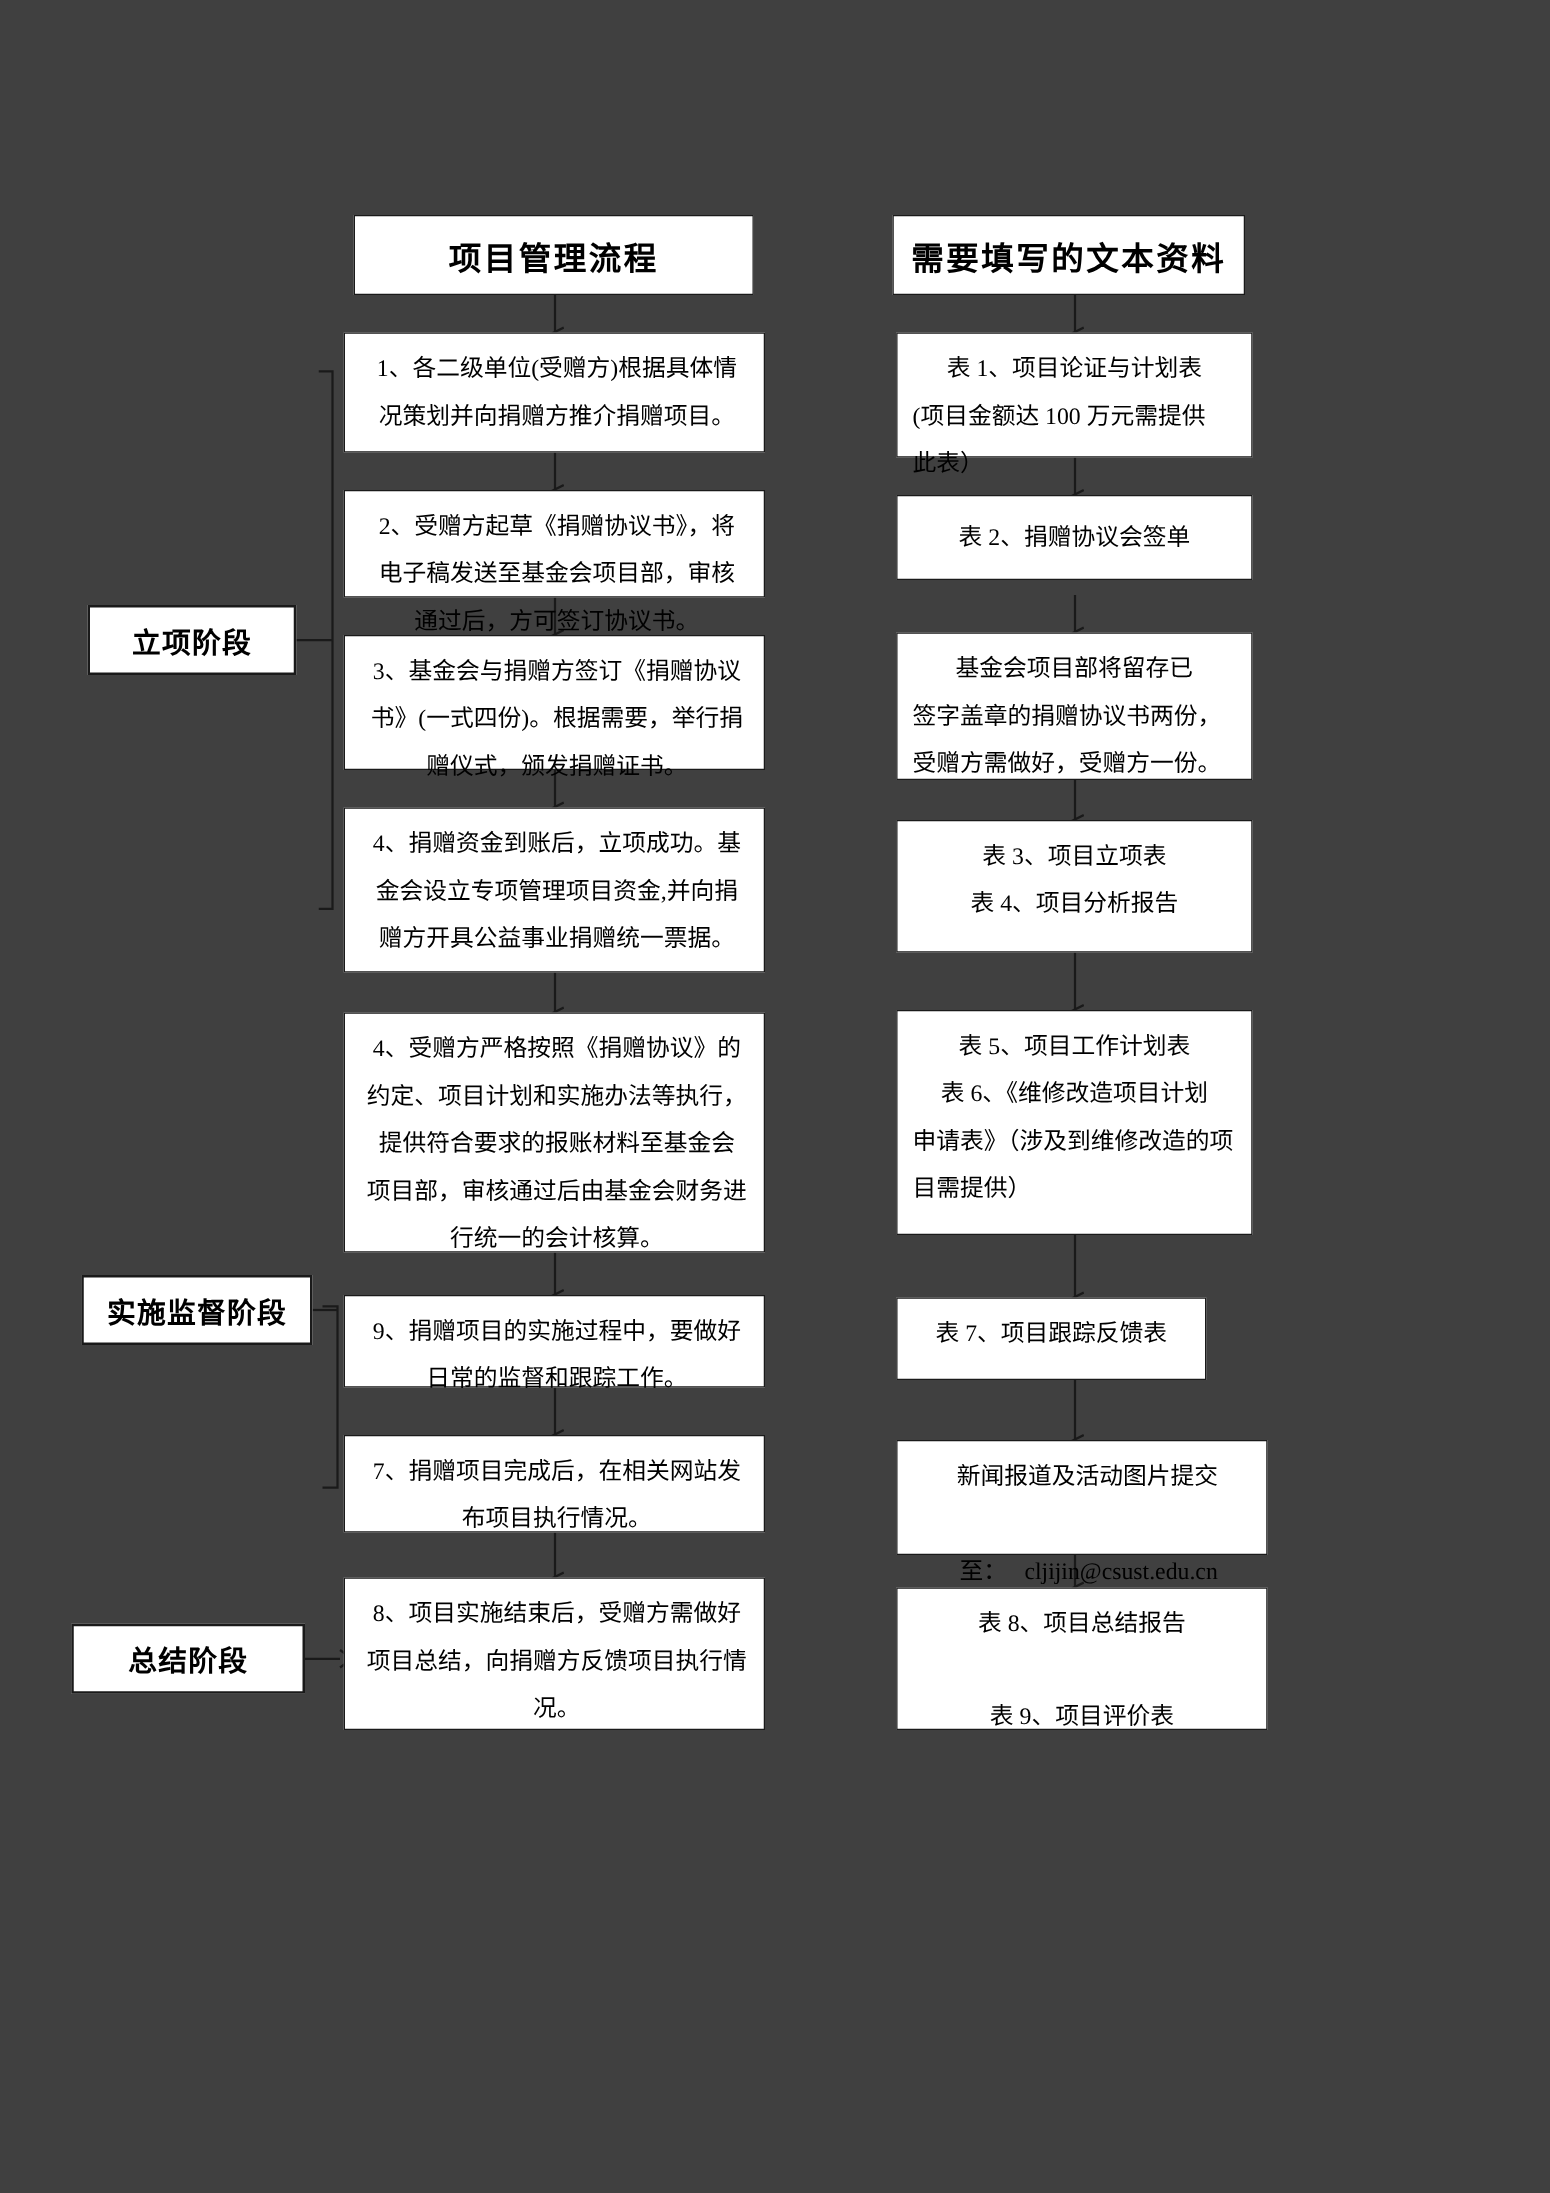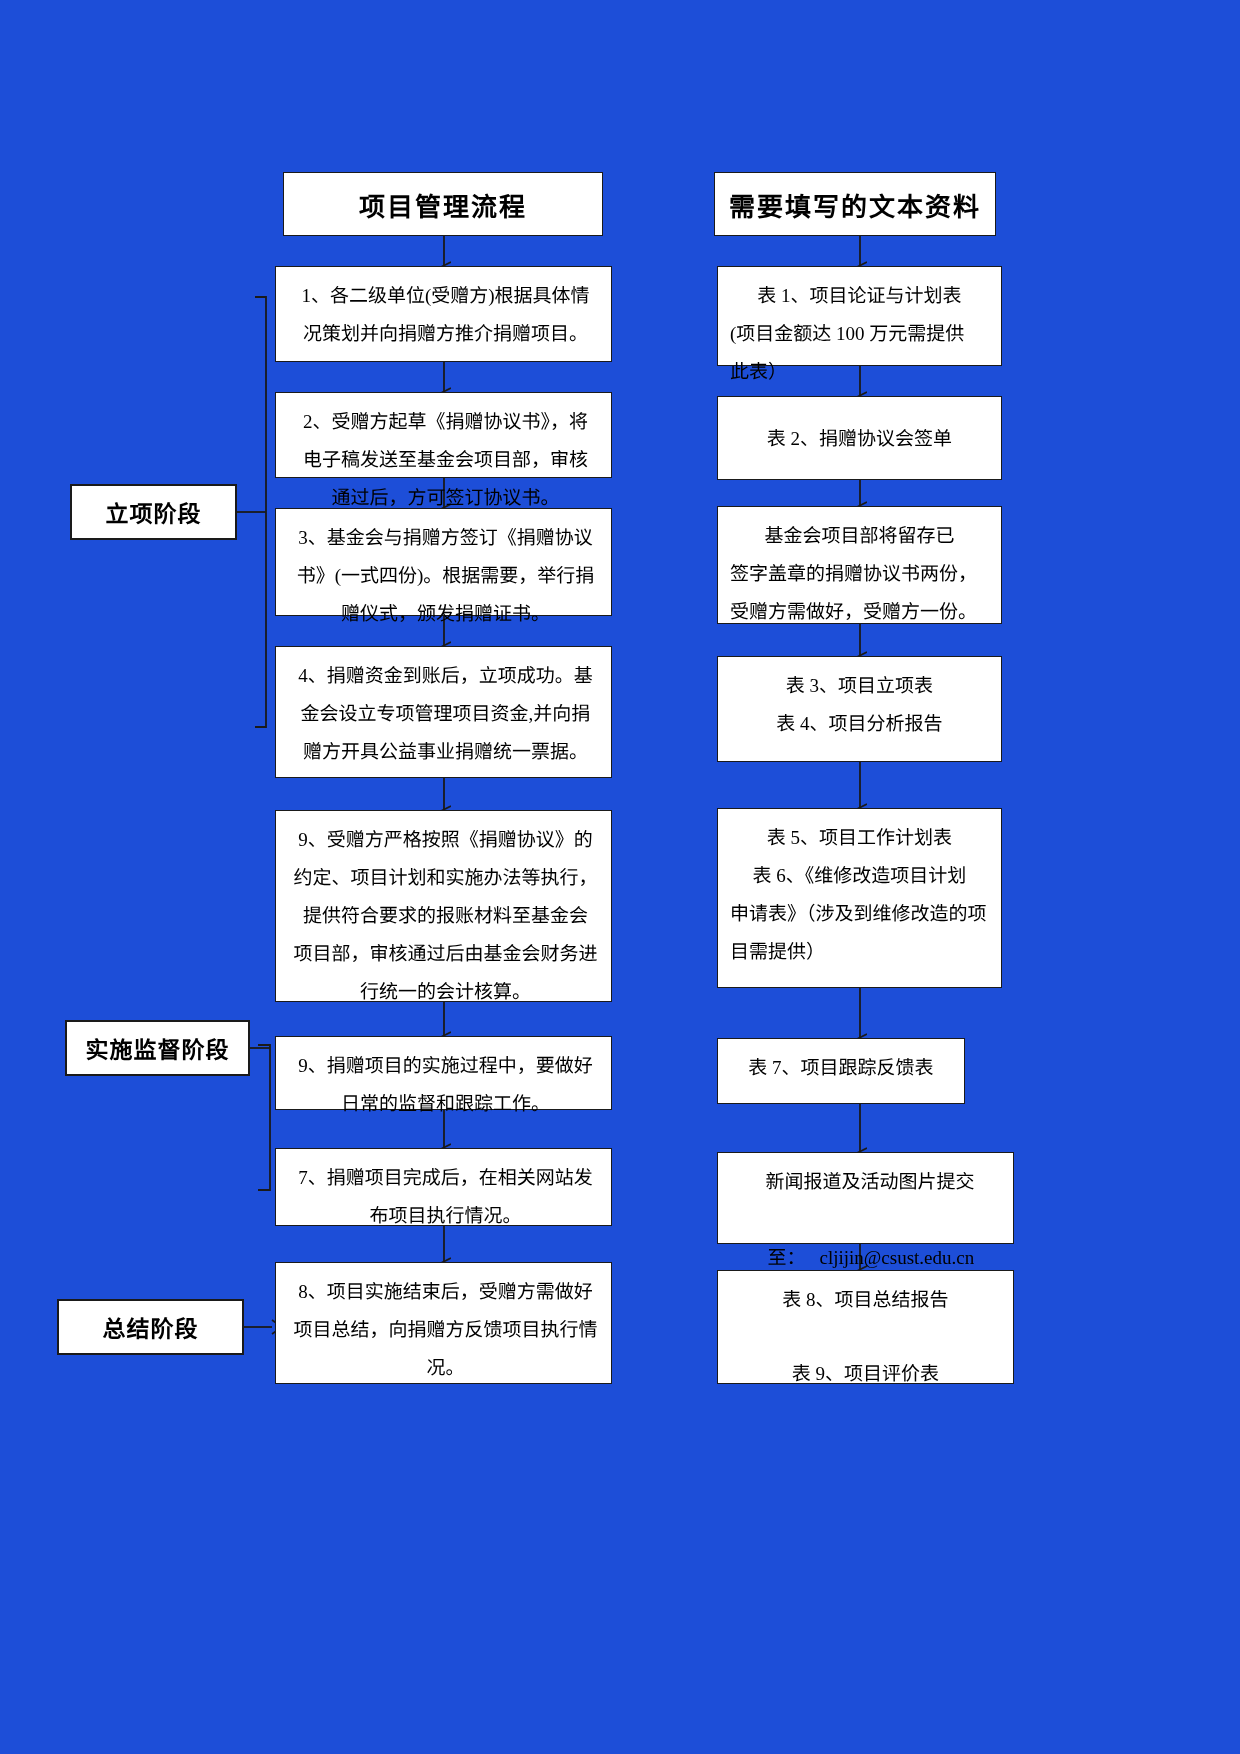--- a/index.html
+++ b/index.html
@@ -10,21 +10,21 @@
   }
   body {
     font-family: "Liberation Serif", "DejaVu Serif", serif;
     color: #000000;
   }
   #page {
     position: relative;
     width: 1240px;
     height: 1754px;
     margin: 0 auto;
-    background: #1d4ed8;
+    background: #404040;
     overflow: hidden;
   }
 
   
   .box {
     position: absolute;
     box-sizing: border-box;
     border: 1.6px solid #1a1a1a;
     background: #ffffff;
     display: flex;
@@ -185,21 +185,21 @@
     <span class="ln">赠仪式，颁发捐赠证书。</span>
   </div>
 
   <div class="box proc-box" style="left:275px; top:646px; width:337px; height:132px;">
     <span class="ln">4、捐赠资金到账后，立项成功。基</span>
     <span class="ln">金会设立专项管理项目资金,并向捐</span>
     <span class="ln">赠方开具公益事业捐赠统一票据。</span>
   </div>
 
   <div class="box proc-box" style="left:275px; top:810px; width:337px; height:192px;">
-    <span class="ln">9、受赠方严格按照《捐赠协议》的</span>
+    <span class="ln">4、受赠方严格按照《捐赠协议》的</span>
     <span class="ln">约定、项目计划和实施办法等执行，</span>
     <span class="ln">提供符合要求的报账材料至基金会</span>
     <span class="ln">项目部，审核通过后由基金会财务进</span>
     <span class="ln">行统一的会计核算。</span>
   </div>
 
   <div class="box proc-box" style="left:275px; top:1036px; width:337px; height:74px;">
     <span class="ln">9、捐赠项目的实施过程中，要做好</span>
     <span class="ln">日常的监督和跟踪工作。</span>
   </div>
@@ -214,21 +214,21 @@
     <span class="ln">项目总结，向捐赠方反馈项目执行情</span>
     <span class="ln">况。</span>
   </div>
 
   <div class="box doc-box" style="left:717px; top:266px; width:285px; height:100px;">
     <span class="ln ctr">表 1、项目论证与计划表</span>
     <span class="ln lft">(项目金额达 100 万元需提供</span>
     <span class="ln lft">此表）</span>
   </div>
 
-  <div class="box doc-box center-v" style="left:717px; top:396px; width:285px; height:84px;">
+  <div class="box doc-box center-v" style="left:717px; top:396px; width:285px; height:68px;">
     <span class="ln ctr">表 2、捐赠协议会签单</span>
   </div>
 
   <div class="box doc-box" style="left:717px; top:506px; width:285px; height:118px;">
     <span class="ln ctr">基金会项目部将留存已</span>
     <span class="ln lft">签字盖章的捐赠协议书两份，</span>
     <span class="ln lft">受赠方需做好，受赠方一份。</span>
   </div>
 
   <div class="box doc-box" style="left:717px; top:656px; width:285px; height:106px;">

